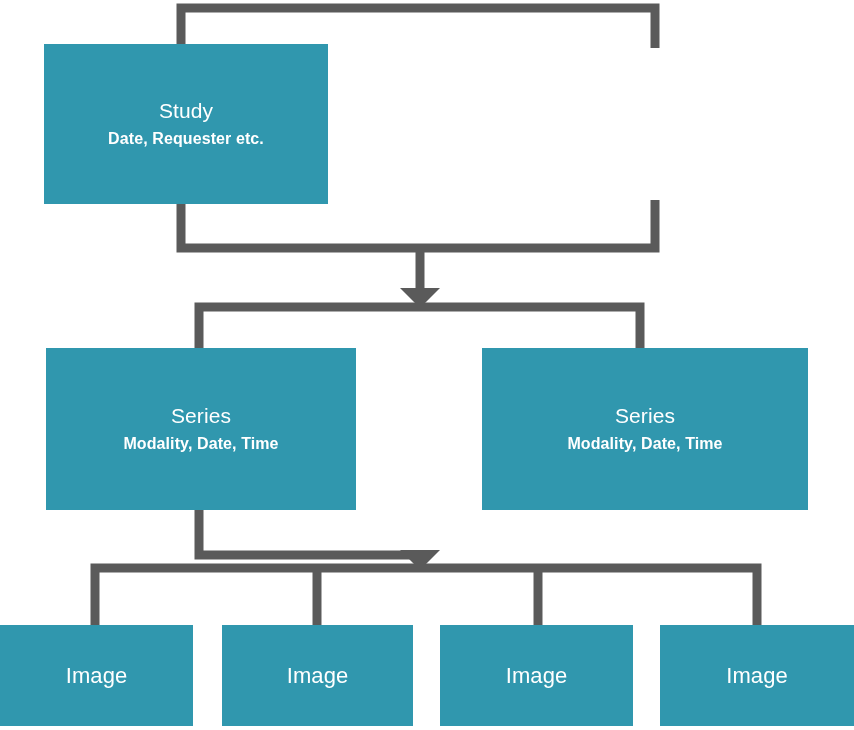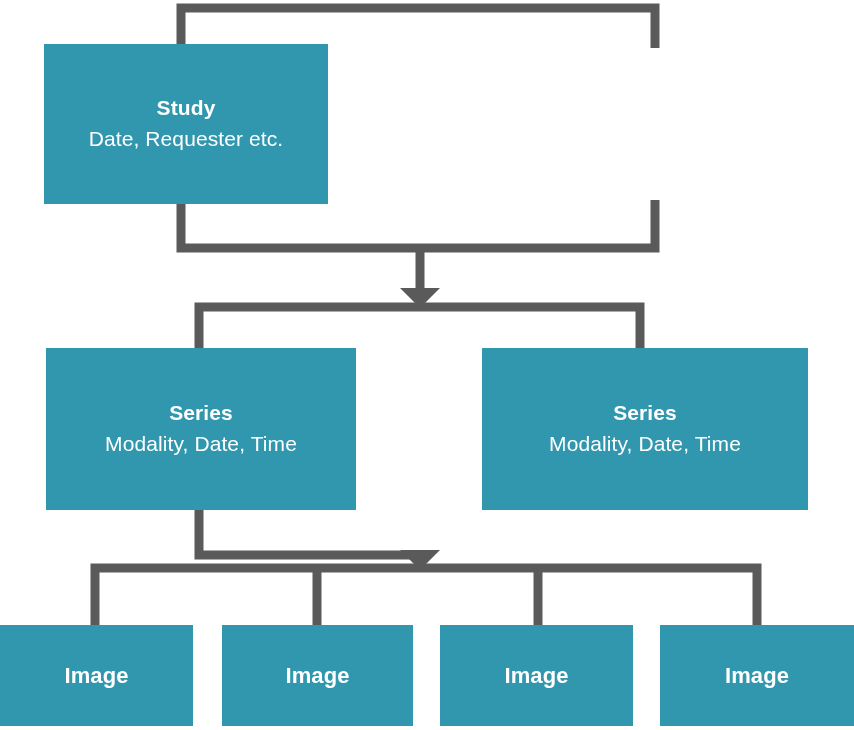--- a/index.html
+++ b/index.html
@@ -34,28 +34,28 @@
     flex-direction: column;
     align-items: center;
     justify-content: center;
     text-align: center;
     color: #ffffff;
     z-index: 3;
     line-height: 1.18;
     padding: 0 6px;
   }
   .node-title {
-    font-weight: bold;
+    font-weight: normal;
     font-size: 21px;
     letter-spacing: 0.1px;
     white-space: nowrap;
   }
   .node-subtitle {
-    font-weight: normal;
-    font-size: 21px;
+    font-weight: bold;
+    font-size: 16px;
     letter-spacing: 0.1px;
     white-space: nowrap;
     margin-top: 6px;
   }
   
   #node-study   { left: 44px;  top: 44px;  width: 284px; height: 160px; }
   #node-patient { left: 518px; top: 44px;  width: 274px; height: 160px; }
   
   #node-series-1 { left: 46px;  top: 348px; width: 310px; height: 162px; }
   #node-series-2 { left: 482px; top: 348px; width: 326px; height: 162px; }

